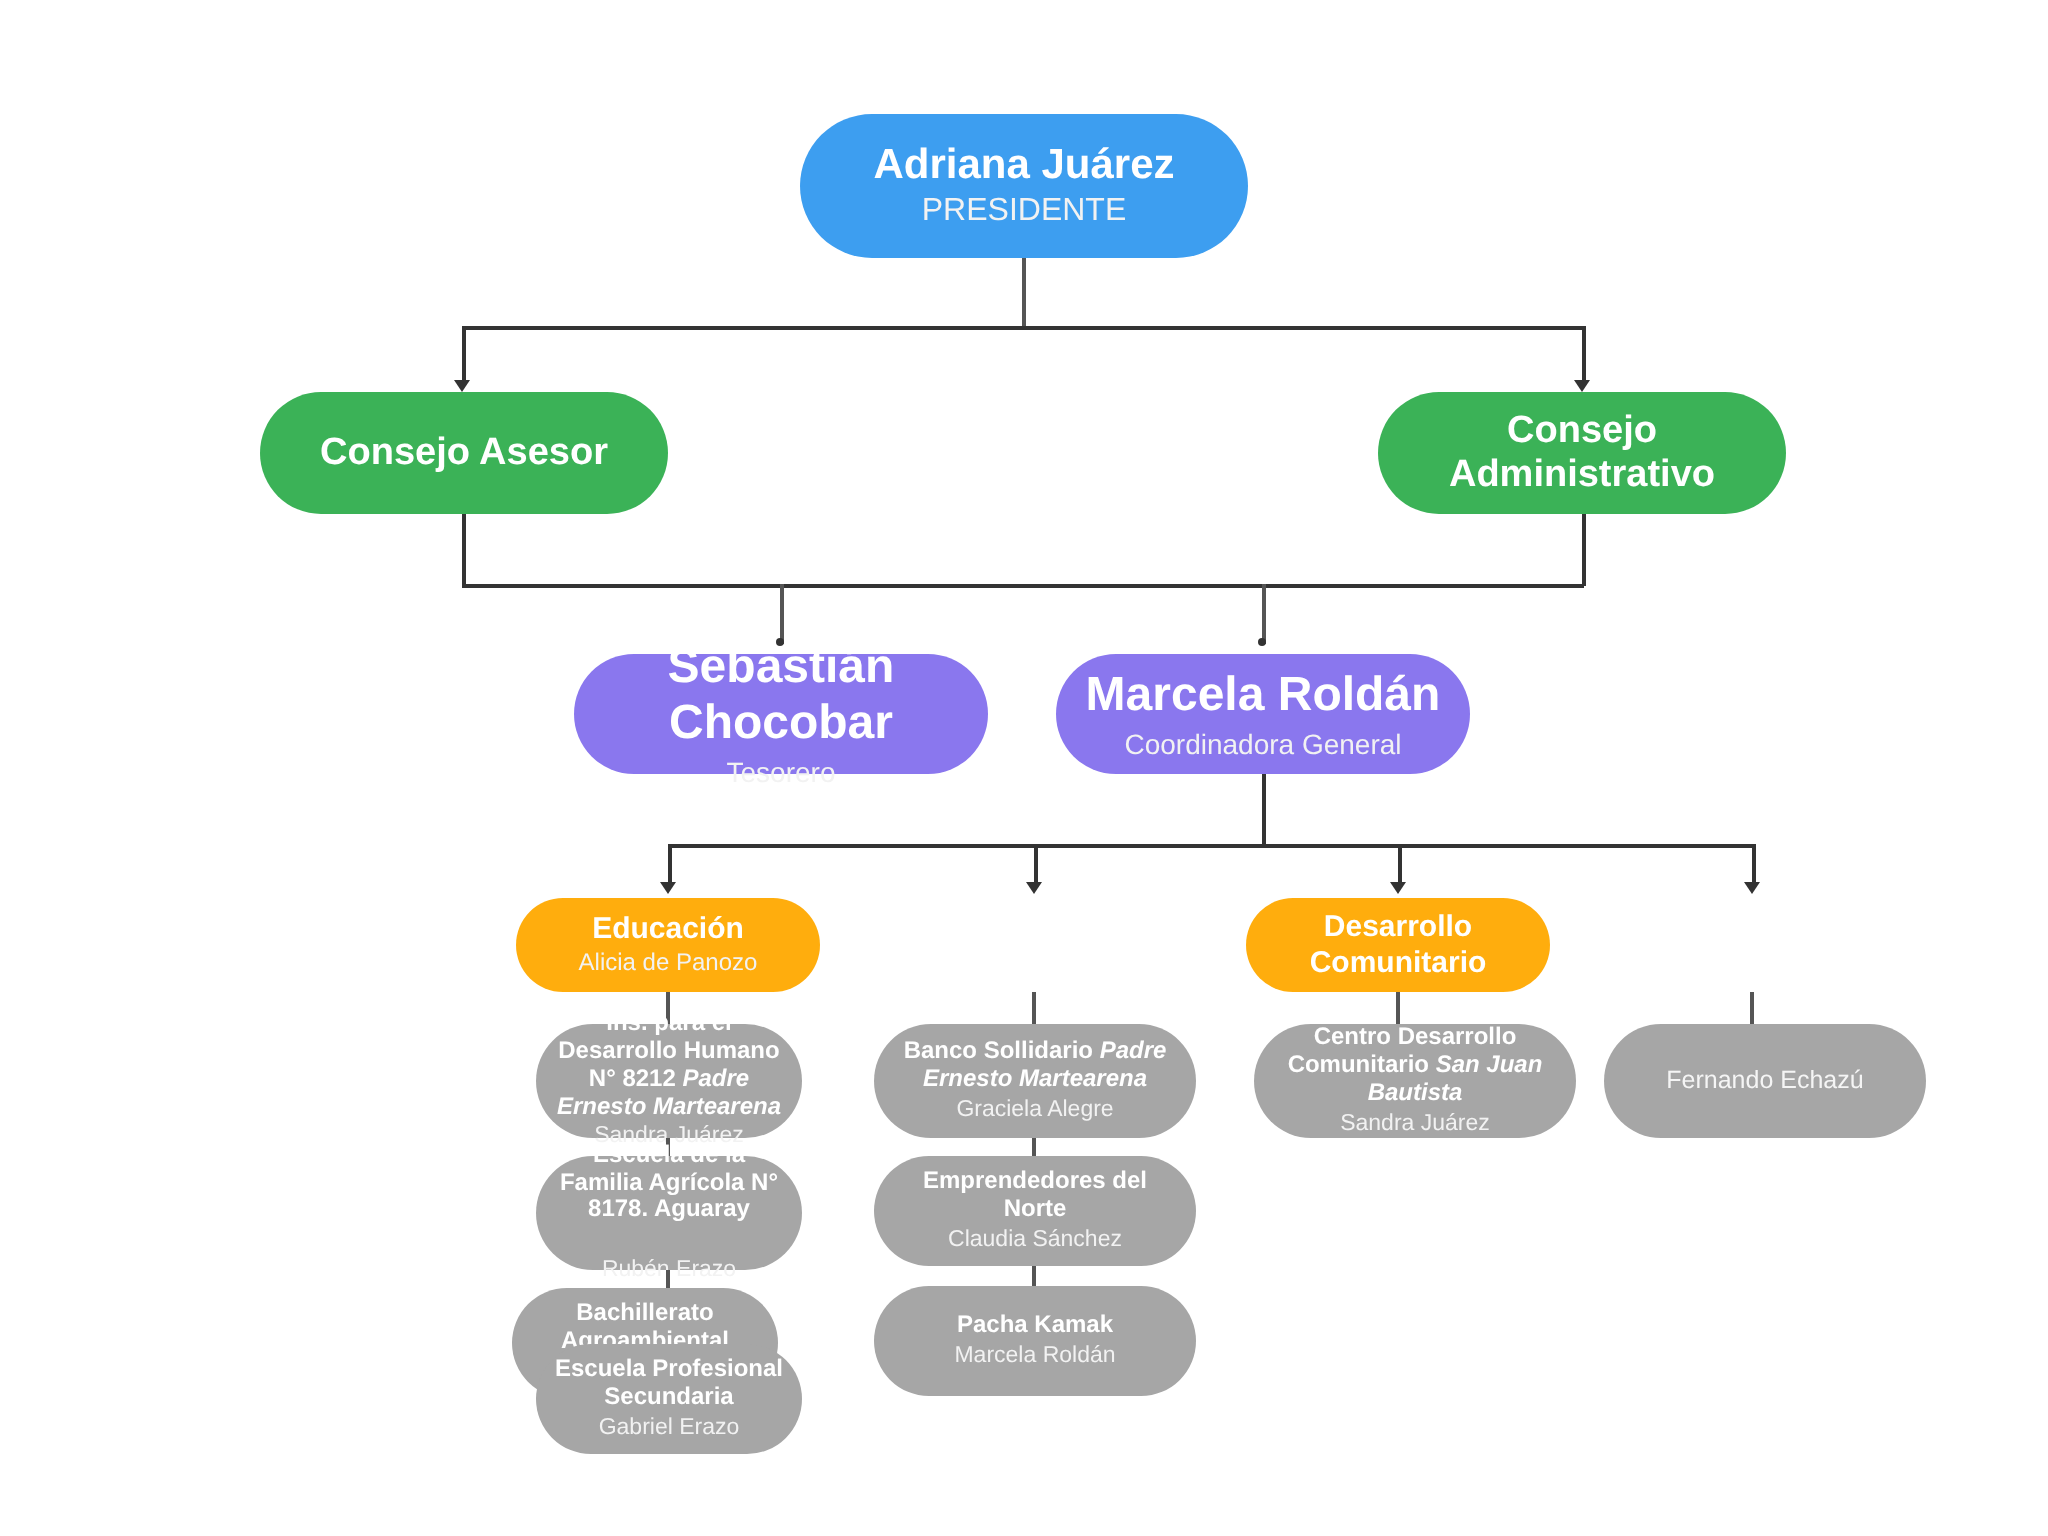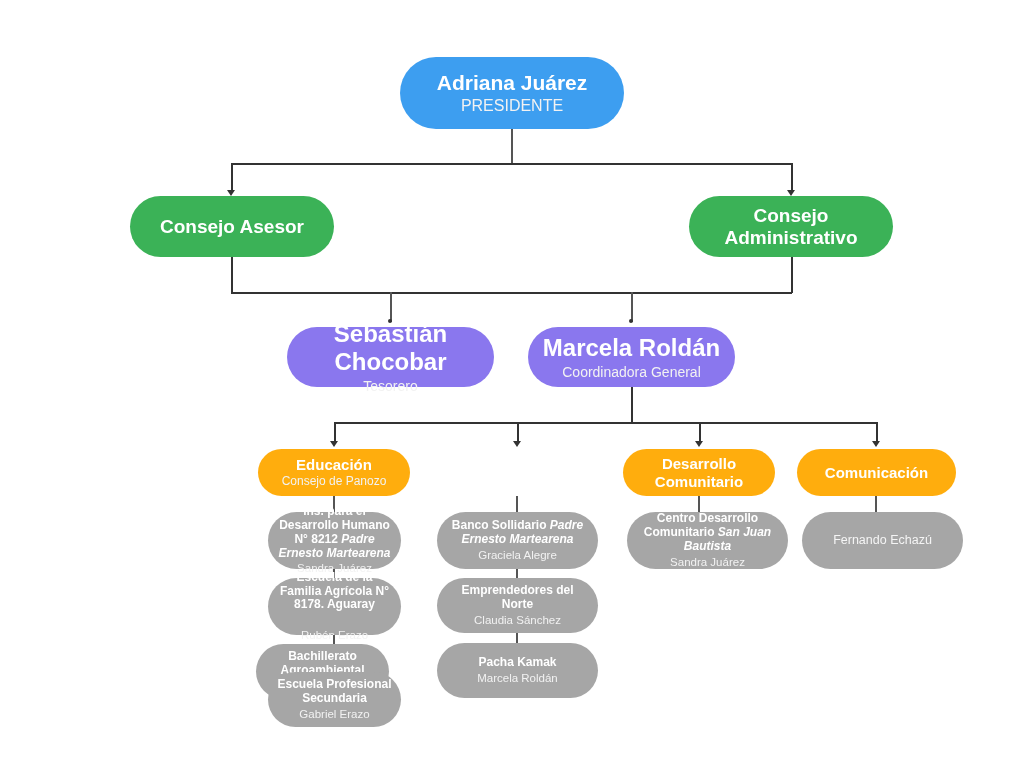--- a/index.html
+++ b/index.html
@@ -152,31 +152,28 @@
   <div class="conn thin v" style="left:699px; top:422px; height:22px;"></div>
   <div class="conn thin v" style="left:876px; top:422px; height:22px;"></div>
 
   <div class="arrow" style="left:330px; top:441px;"></div>
   <div class="arrow" style="left:513px; top:441px;"></div>
   <div class="arrow" style="left:695px; top:441px;"></div>
   <div class="arrow" style="left:872px; top:441px;"></div>
 
   <div class="node n-orange lvl4" style="left:258px; top:449px; width:152px; height:47px;">
     <span class="title">Educación</span>
-    <span class="sub">Consejo de Panozo</span>
+    <span class="sub">Alicia de Panozo</span>
   </div>
 
 
   <div class="node n-orange lvl4" style="left:623px; top:449px; width:152px; height:47px;">
     <span class="title">Desarrollo Comunitario</span>
   </div>
 
-  <div class="node n-orange lvl4" style="left:797px; top:449px; width:159px; height:47px;">
-    <span class="title">Comunicación</span>
-  </div>
 
   <div class="conn v" style="left:333px; top:496px; height:17px;"></div>
   <div class="node n-gray lvl5" style="left:268px; top:512px; width:133px; height:57px;">
     <span class="title">
       <span>Ins. para el Desarrollo Humano N° 8212 </span><em>Padre Ernesto Martearena</em>
     </span>
     <span class="sub">Sandra Juárez</span>
   </div>
 
   <div class="conn v" style="left:333px; top:569px; height:11px;"></div>

